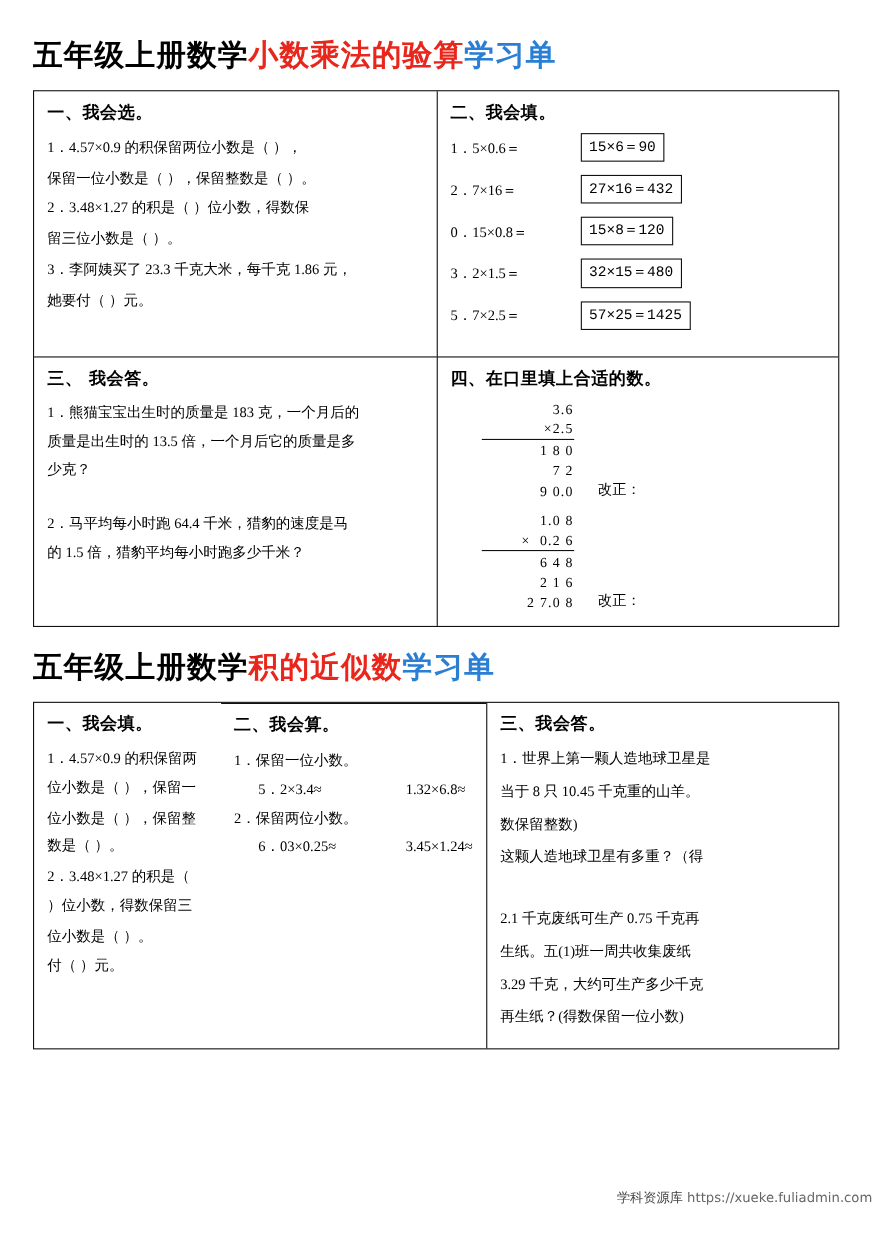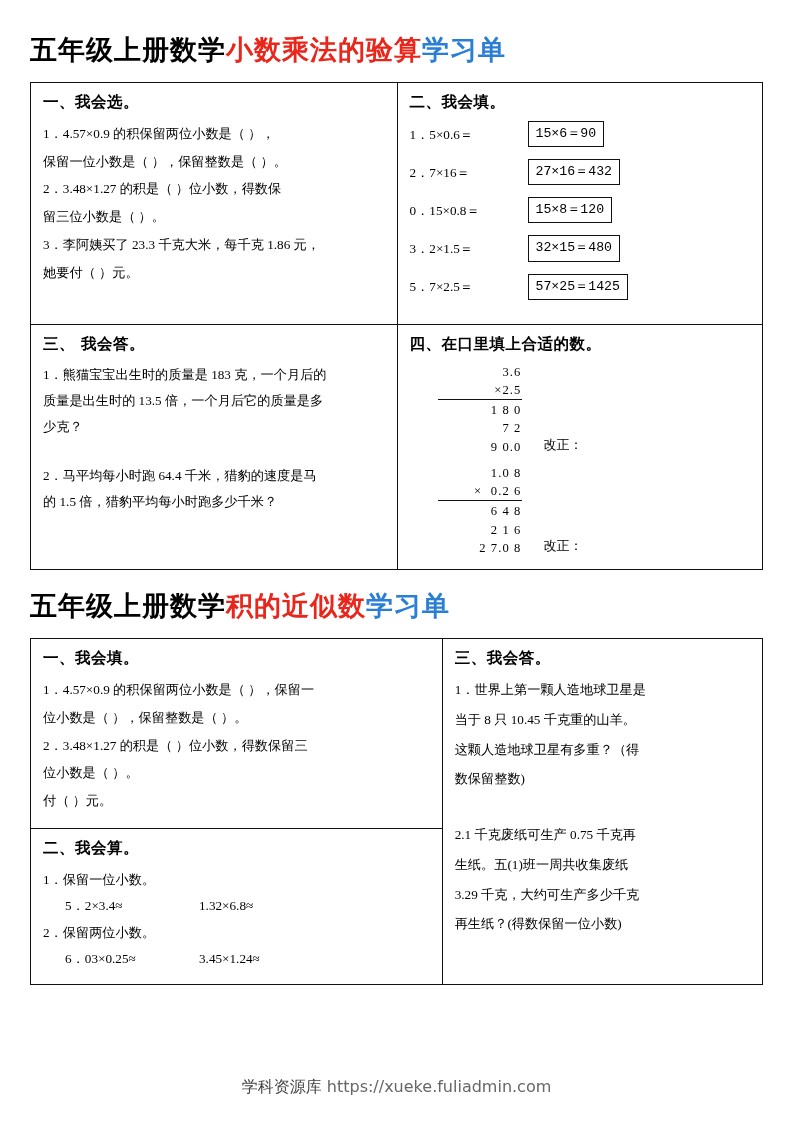--- a/index.html
+++ b/index.html
@@ -130,22 +130,22 @@
     font-size: 13.2px;
     line-height: 2.0;
   }
 
   
   .footer {
     position: absolute;
     left: 0;
     right: 0;
     bottom: 24px;
-    text-align: center;
-    font-size: 16px;
+    text-align: right;
+    font-size: 12px;
     color: #555;
     font-family: "DejaVu Sans", "Liberation Sans", sans-serif;
   }
   .footer .brand { color: #444; }
   .footer .url { color: #666; }
 </style>
 </head>
 <body>
 
 <div class="page">
@@ -229,21 +229,21 @@
       </div>
     </div>
   </div>
 
   <div class="title" style="margin-top:18px">
     <span class="t-black">五年级上册数学</span><span class="t-red">积的近似数</span><span class="t-blue">学习单</span>
   </div>
 
   <div class="sheet" style="grid-template-columns: 1fr 0.78fr;">
 
-    <div style="display:flex; flex-direction:column;">
+    <div style="display:flex; flex-direction:row;">
       <div class="cell">
         <div class="sec-head">一、我会填。</div>
         <div class="q">1．4.57×0.9 的积保留两位小数是（          ），保留一</div>
         <div class="q">位小数是（          ），保留整数是（         ）。</div>
         <div class="q">2．3.48×1.27 的积是（          ）位小数，得数保留三</div>
         <div class="q">位小数是（          ）。</div>
         <div class="q">付（         ）元。</div>
       </div>
 
       <div class="cell bt" style="flex:1">
@@ -258,22 +258,22 @@
           <span class="c1">6．03×0.25≈</span>
           <span class="c2">3.45×1.24≈</span>
         </div>
       </div>
     </div>
 
     <div class="cell bl">
       <div class="sec-head">三、我会答。</div>
       <div class="para">1．世界上第一颗人造地球卫星是</div>
       <div class="para">当于 8 只 10.45 千克重的山羊。</div>
+      <div class="para">数保留整数)</div>
       <div class="para">这颗人造地球卫星有多重？（得</div>
-      <div class="para">数保留整数)</div>
       <div style="height:26px"></div>
       <div class="para">2.1 千克废纸可生产 0.75 千克再</div>
       <div class="para">生纸。五(1)班一周共收集废纸</div>
       <div class="para">3.29 千克，大约可生产多少千克</div>
       <div class="para">再生纸？(得数保留一位小数)</div>
     </div>
   </div>
 
   <div class="footer">
     <span class="brand">学科资源库</span>

